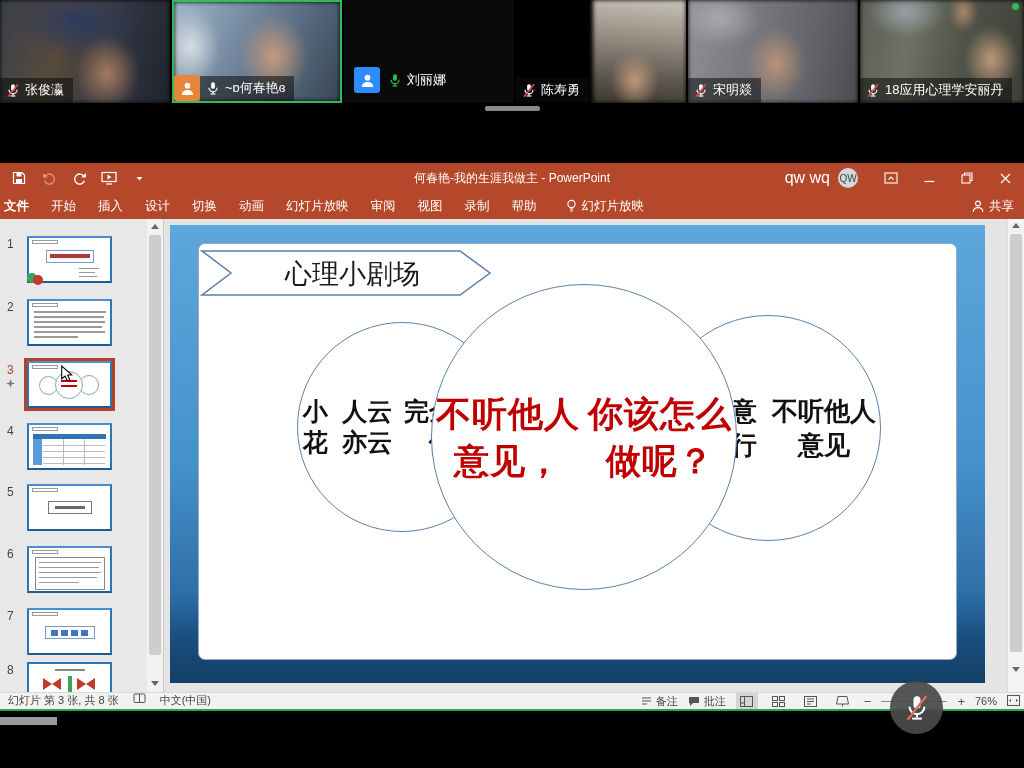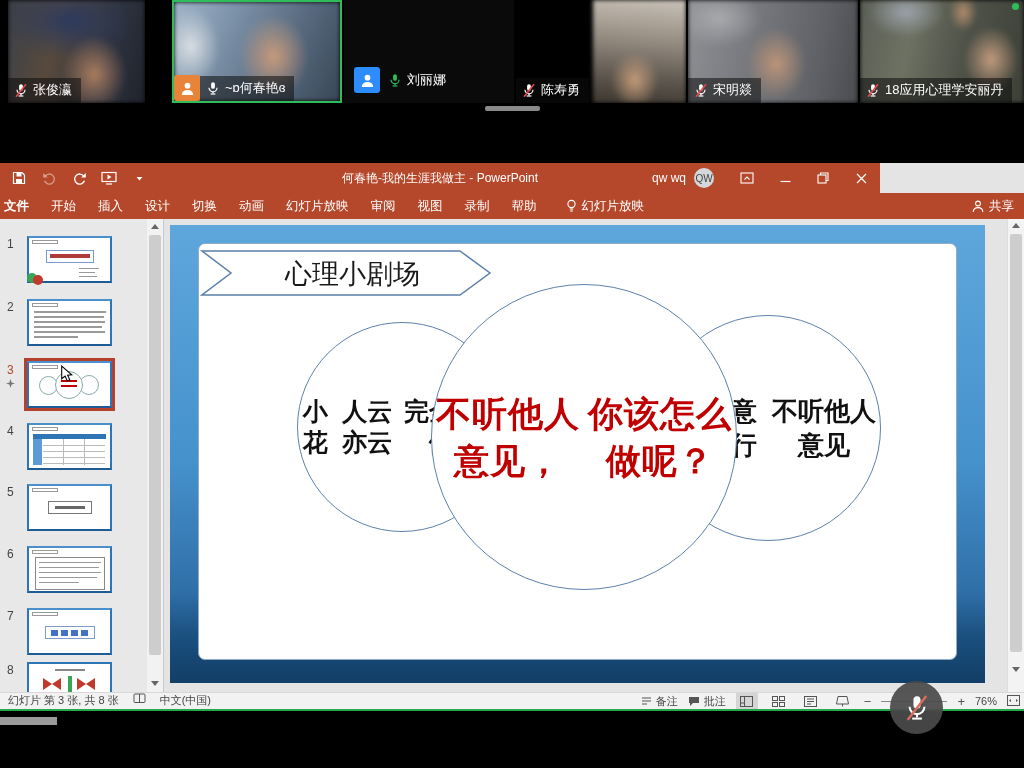--- a/index.html
+++ b/index.html
@@ -17,28 +17,28 @@
     white-space:nowrap; }
   .badge { position:absolute; left:0; bottom:0; width:26px; height:26px; border-radius:3px;
     display:flex; align-items:center; justify-content:center; }
   .presence-dot { position:absolute; top:3px; right:5px; width:7px; height:7px;
     border-radius:50%; background:#2EBD59; }
   #strip-handle { position:absolute; left:485px; top:106px; width:55px; height:5px;
     background:#8a8a8a; border-radius:2px; }
 
   
   #ppt { position:absolute; left:0; top:163px; width:1024px; height:548px; background:#E4E4E4; }
-  #titlebar { position:absolute; left:0; top:0; width:880px; height:30px; background:#B5472B;
+  #titlebar { position:absolute; left:0; top:0; width:1024px; height:30px; background:#B5472B;
     color:#fff; }
   .qat { position:absolute; left:10px; top:0; height:30px; display:flex; align-items:center; gap:12px; }
   .qat .btn { display:flex; align-items:center; justify-content:center; width:18px; height:20px; }
   #ppt-title { position:absolute; left:0; right:0; top:0; height:30px; display:flex;
     align-items:center; justify-content:center; font-size:12px; color:#fff; pointer-events:none; }
   .tb-right { position:absolute; right:0; top:0; height:30px; display:flex; align-items:center; }
-  .tb-user { font-size:12px; margin-right:8px; }
+  .tb-user { font-size:16px; margin-right:8px; }
   .tb-avatar { width:20px; height:20px; border-radius:50%; background:#D5D8DA; color:#444;
     font-size:10px; display:flex; align-items:center; justify-content:center; margin-right:14px; }
   .winbtn { width:38px; height:30px; display:flex; align-items:center; justify-content:center; }
 
   #tabrow { position:absolute; left:0; top:30px; width:1024px; height:26px; background:#B5472B;
     display:flex; align-items:center; color:#fff; font-size:12.5px; }
   .rtab { padding:0 11px; height:26px; display:flex; align-items:center; }
   .rtab:first-child { padding-left:4px; font-weight:bold; }
   .search-box { display:flex; align-items:center; gap:5px; margin-left:18px; }
   #share-btn { position:absolute; right:10px; top:30px; height:26px; display:flex;
@@ -98,21 +98,21 @@
     background:rgba(74,74,74,.93); display:flex; align-items:center; justify-content:center; z-index:60; }
 
   #bottom-sliver { position:absolute; left:0; top:717px; width:57px; height:8px; background:#9a9a9a; }
   .cursor-arrow { position:absolute; z-index:20; }
 </style>
 </head>
 <body>
 
 <div id="strip">
 
-  <div class="tile" style="left:8px;width:137px;">
+  <div class="tile" style="left:0;width:170px;">
     <div class="cam" style="background:
       radial-gradient(ellipse 52px 62px at 63% 72%, #a97c5f 0%, rgba(169,124,95,0) 62%),
       radial-gradient(ellipse 90px 55px at 45% 20%, #2c3a5e 0%, rgba(44,58,94,0) 70%),
       linear-gradient(105deg,#3a3f4a 0%,#584a3c 35%,#2e3340 70%,#1f232b 100%);"></div>
     <div class="nametag">
       <svg width="14" height="15" viewBox="0 0 14 15">
           <rect x="5.1" y="1.2" width="3.8" height="6.6" rx="1.9" fill="#fff"></rect>
           <path d="M3 6.8a4 4 0 0 0 8 0" fill="none" stroke="#fff" stroke-width="1.2"></path>
           <line x1="7" y1="10.8" x2="7" y2="12.4" stroke="#fff" stroke-width="1.2"></line>
           <line x1="4.6" y1="13" x2="9.4" y2="13" stroke="#fff" stroke-width="1.2"></line>

